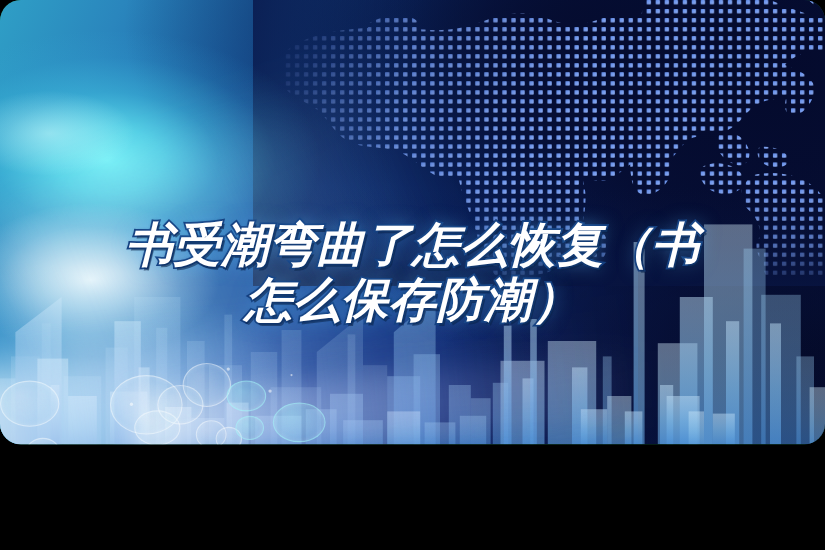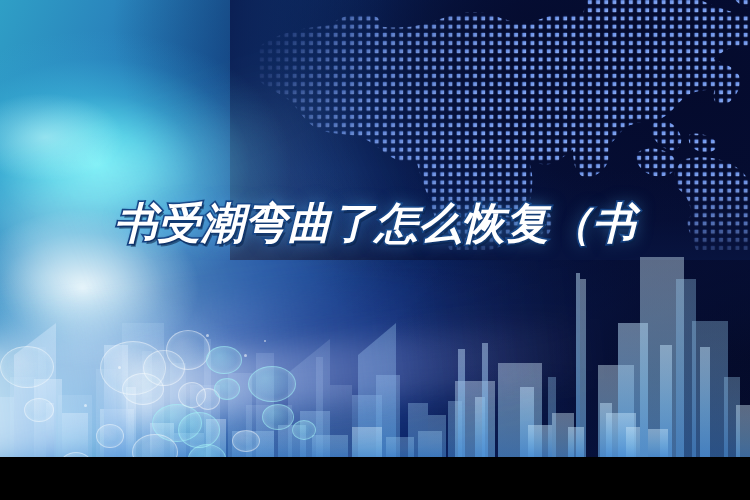--- a/index.html
+++ b/index.html
@@ -3,24 +3,25 @@
 <meta charset="utf-8">
 <style>
   html, body {
     margin: 0;
     padding: 0;
     background: #000;
   }
   #stage {
     position: relative;
     width: 750px;
-    height: 457px;
+    height: 404px;
     overflow: hidden;
     font-family: "Liberation Sans", sans-serif;
     background: #15803d;
+    border-radius: 19px;
   }
 
   
   .layer { position: absolute; inset: 0; }
 
   
   #bg-base {
     background:
       linear-gradient(115deg,
         #2f9fc6 0%,
@@ -388,15 +389,16 @@
     <div class="bub" style="left:60px;  top:452px; width:30px; height:24px;"></div>
     <div class="dotlet" style="left:118px; top:366px; width:3px; height:3px;"></div>
     <div class="dotlet" style="left:206px; top:334px; width:3px; height:3px;"></div>
     <div class="dotlet" style="left:244px; top:354px; width:3px; height:3px;"></div>
     <div class="dotlet" style="left:264px; top:340px; width:2px; height:2px;"></div>
     <div class="dotlet" style="left:84px;  top:404px; width:3px; height:3px;"></div>
   </div>
 
   <div id="title-block">
     <span class="tline l1">书受潮弯曲了怎么恢复（书</span>
+    <span class="tline l2">怎么保存防潮）</span>
   </div>
 
 </div>
 
 </body></html>

